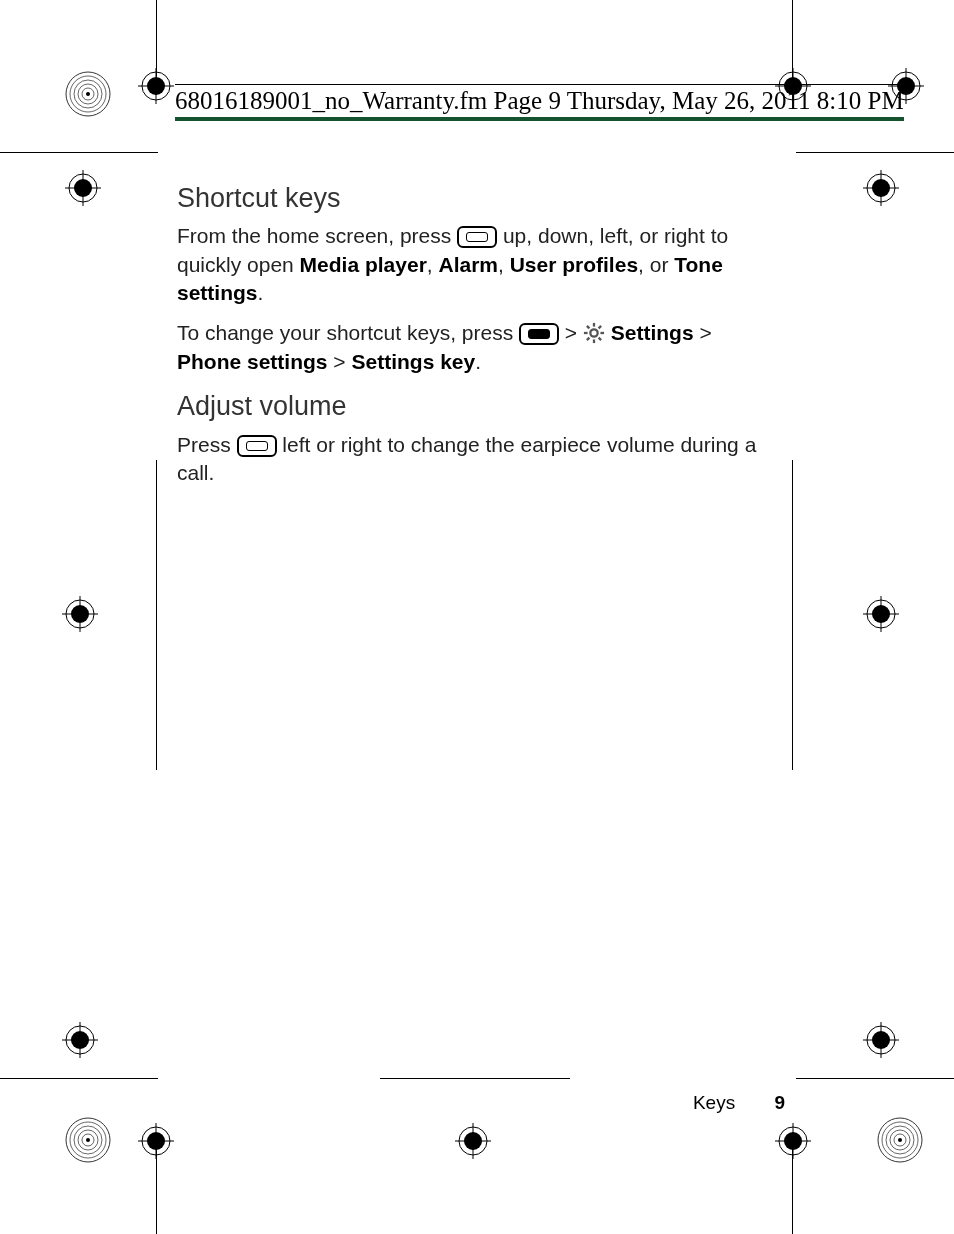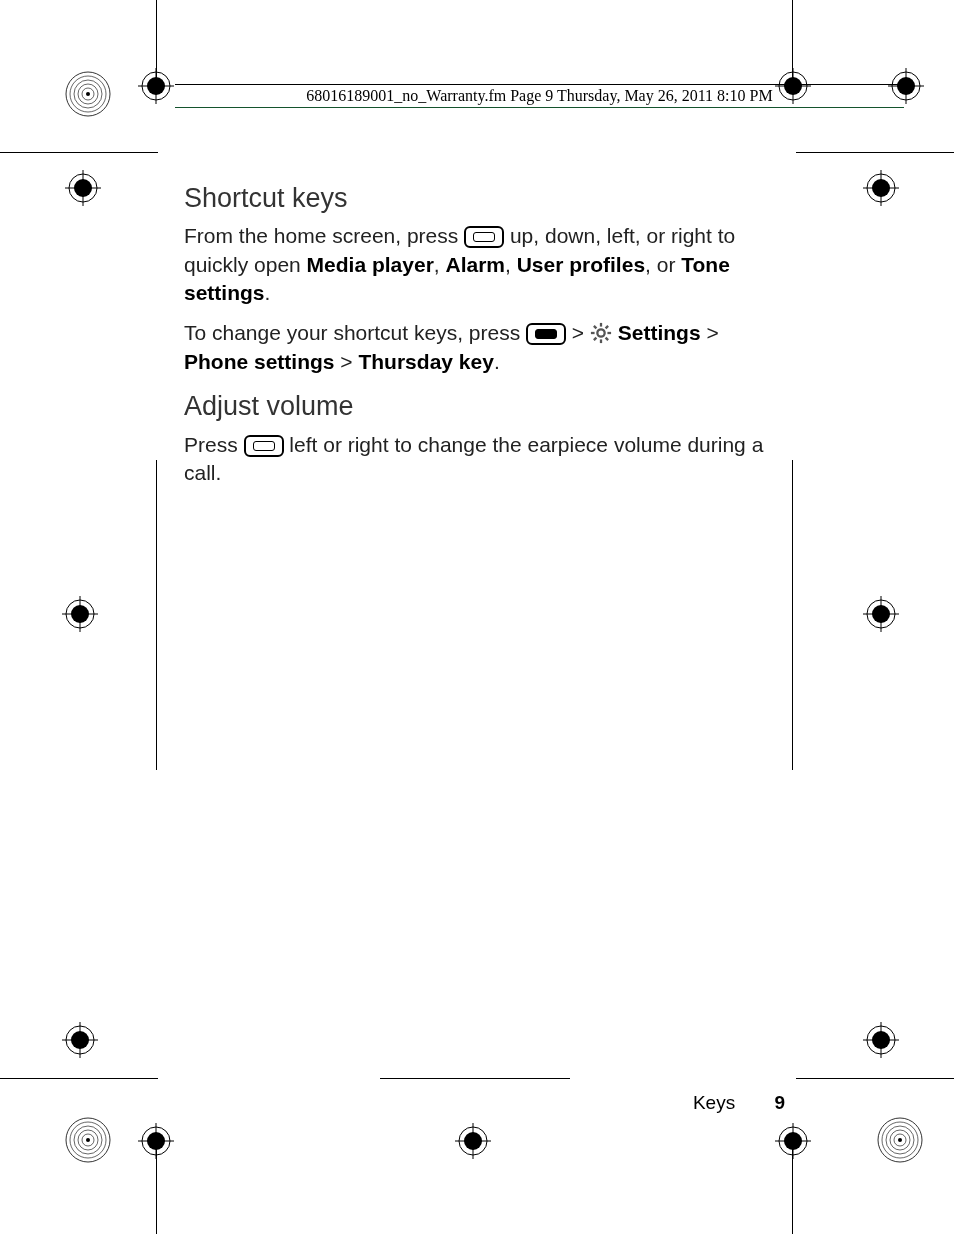--- a/index.html
+++ b/index.html
@@ -28,32 +28,31 @@
     position: absolute;
     width: 48px;
     height: 48px;
   }
   .header-text {
     position: absolute;
     top: 84px;
     left: 175px;
     right: 50px;
     font-family: "Times New Roman", serif;
-    font-size: 16px;
+    font-size: 25px;
     border-top: 1px solid #000;
-    border-bottom: 1px solid #14532d;
+    border-bottom: 4px solid #14532d;
     padding: 2px 0;
     white-space: nowrap;
     overflow: hidden;
-    text-align: center;
   }
   .content {
     position: absolute;
     top: 180px;
-    left: 184px;
+    left: 177px;
     width: 585px;
     font-size: 21px;
     line-height: 1.35;
     color: #222;
   }
   h2 {
     font-weight: normal;
     font-size: 27px;
     margin: 0 0 6px 0;
     color: #333;
@@ -228,21 +227,21 @@
         <g stroke="#555" stroke-width="2.5">
           <line x1="12" y1="1" x2="12" y2="5"></line>
           <line x1="12" y1="19" x2="12" y2="23"></line>
           <line x1="1" y1="12" x2="5" y2="12"></line>
           <line x1="19" y1="12" x2="23" y2="12"></line>
           <line x1="4.2" y1="4.2" x2="7" y2="7"></line>
           <line x1="17" y1="17" x2="19.8" y2="19.8"></line>
           <line x1="4.2" y1="19.8" x2="7" y2="17"></line>
           <line x1="17" y1="7" x2="19.8" y2="4.2"></line>
         </g>
-      </svg> <span class="bold">Settings</span><span> &gt; </span><span class="bold">Phone settings</span><span> &gt; </span><span class="bold">Thursday key</span><span>.</span>
+      </svg> <span class="bold">Settings</span><span> &gt; </span><span class="bold">Phone settings</span><span> &gt; </span><span class="bold">Settings key</span><span>.</span>
   </p>
 
   <h2 class="second">Adjust volume</h2>
   <p>
     <span>Press </span><span class="key-icon"></span><span> left or right to change the earpiece volume during a call.</span>
   </p>
 </div>
 
 <div class="footer">
   <span>Keys</span>

